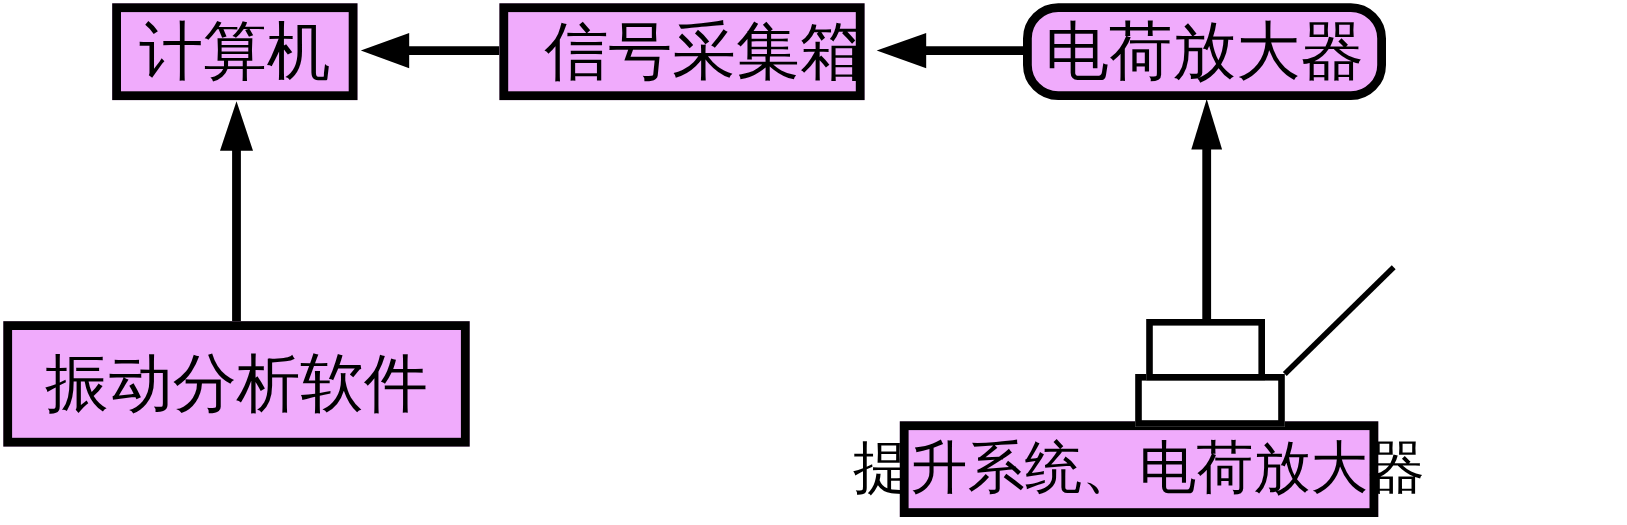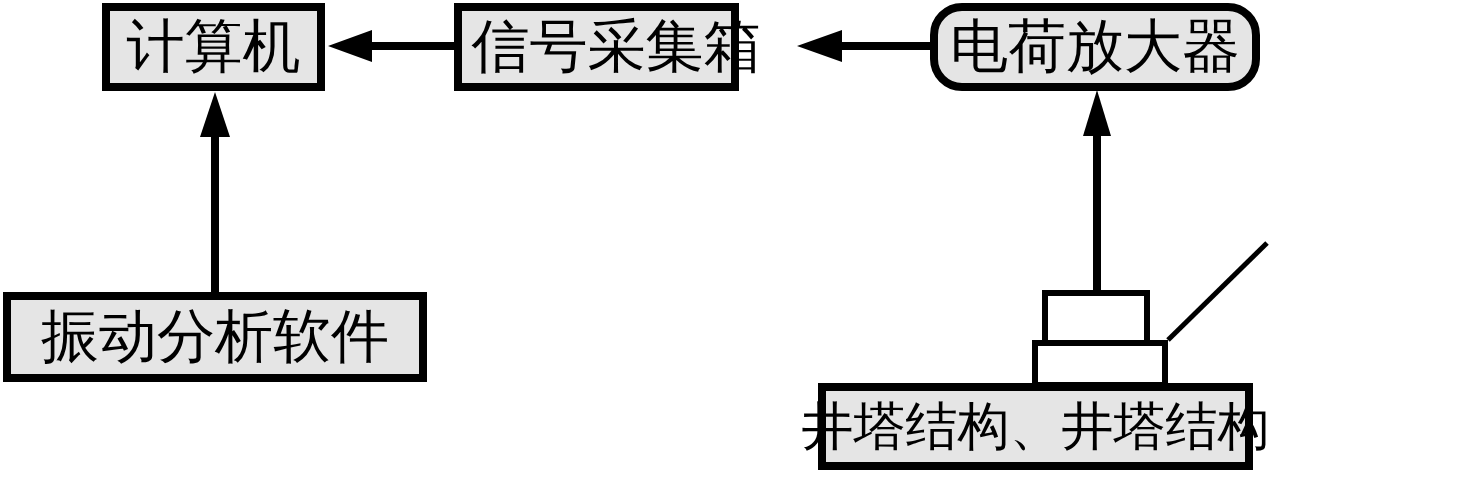--- a/index.html
+++ b/index.html
@@ -13,32 +13,32 @@
     height: 477px;
     background: #ffffff;
     font-family: "Liberation Serif", "DejaVu Serif", serif;
     color: #000000;
     overflow: hidden;
   }
   .node {
     position: absolute;
     box-sizing: border-box;
     border: 8px solid #000000;
-    background: #e5e5e5;
+    background: #f0abfc;
     display: flex;
     align-items: center;
     justify-content: center;
     white-space: nowrap;
     line-height: 1;
   }
   .node span { display: block; }
   .box-computer   { left: 102px; top: 3px;   width: 223px; height: 88px; font-size: 58px; }
-  .box-signal     { left: 454px; top: 3px;   width: 285px; height: 88px; font-size: 58px; padding-left: 40px; }
+  .box-signal     { left: 454px; top: 3px;   width: 332px; height: 88px; font-size: 58px; padding-left: 40px; }
   .box-amplifier  { left: 930px; top: 3px;   width: 330px; height: 88px; font-size: 58px; border-radius: 32px; }
-  .box-vibration  { left: 3px;   top: 292px; width: 424px; height: 90px; font-size: 58px; }
+  .box-vibration  { left: 3px;   top: 292px; width: 424px; height: 114px; font-size: 58px; }
   .box-hoisting   { left: 818px; top: 383px; width: 435px; height: 87px; font-size: 52px; }
 
   .sensor-block {
     position: absolute;
     box-sizing: border-box;
     border: 6px solid #000000;
     background: #ffffff;
   }
   .sensor-upper { left: 1042px; top: 290px; width: 108px; height: 56px; }
   .sensor-lower { left: 1032px; top: 340px; width: 136px; height: 48px; }
@@ -105,20 +105,20 @@
 
   <div class="node box-amplifier">
     <span>电荷放大器</span>
   </div>
 
   <div class="node box-vibration">
     <span>振动分析软件</span>
   </div>
 
   <div class="node box-hoisting">
-    <span>井塔结构、井塔结构</span>
+    <span>提升系统、电荷放大器</span>
   </div>
 
   <div class="sensor-block sensor-lower"></div>
   <div class="sensor-block sensor-upper"></div>
 
 
 </div>
 
 </body></html>

